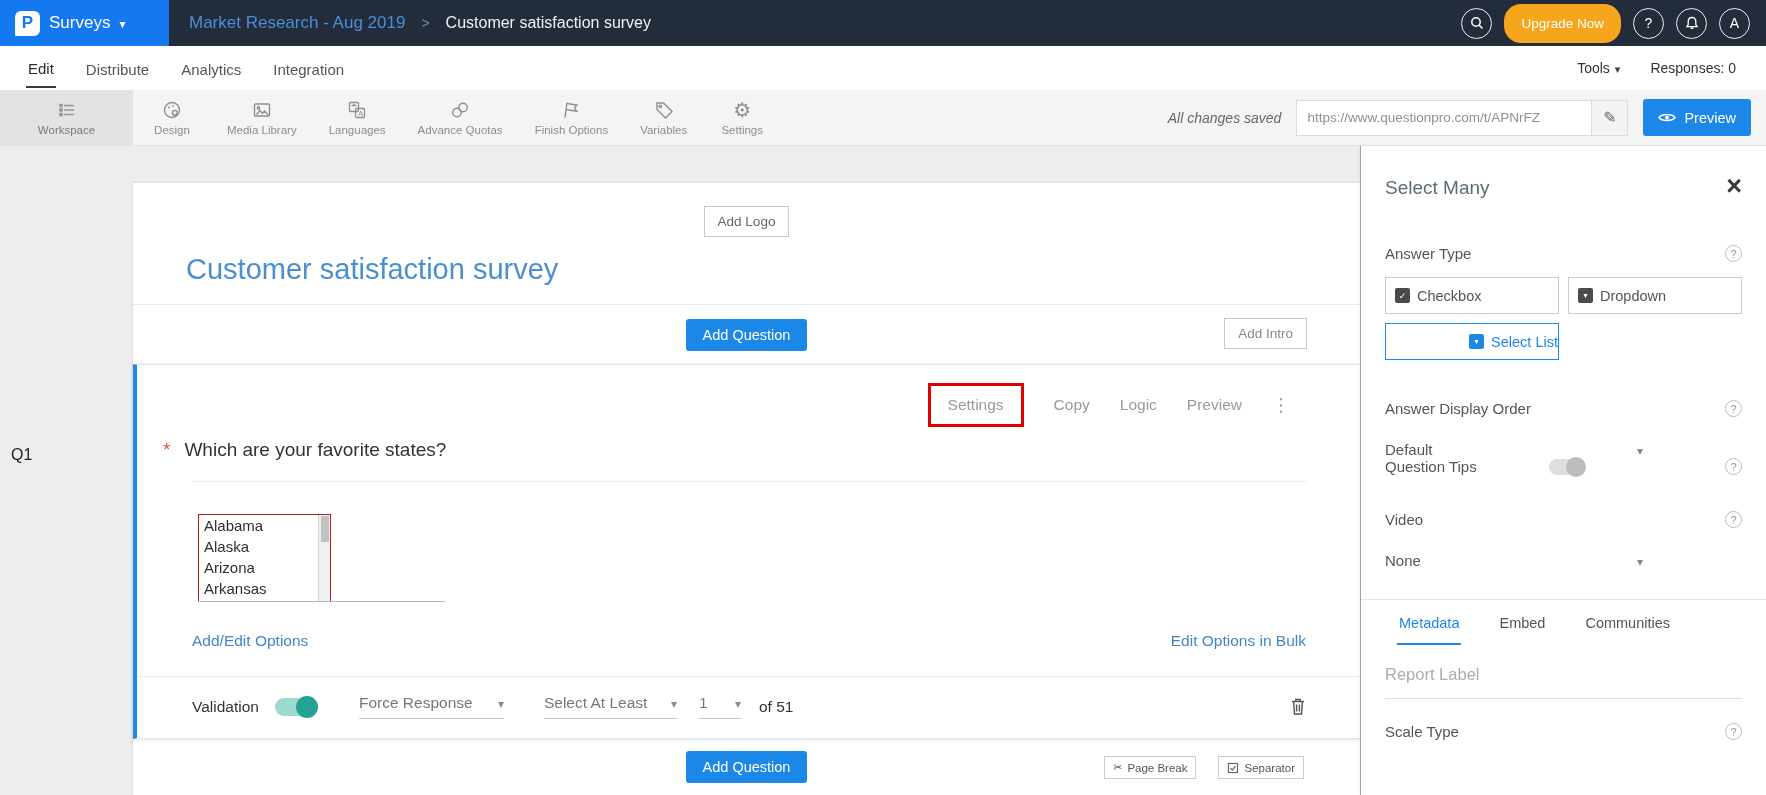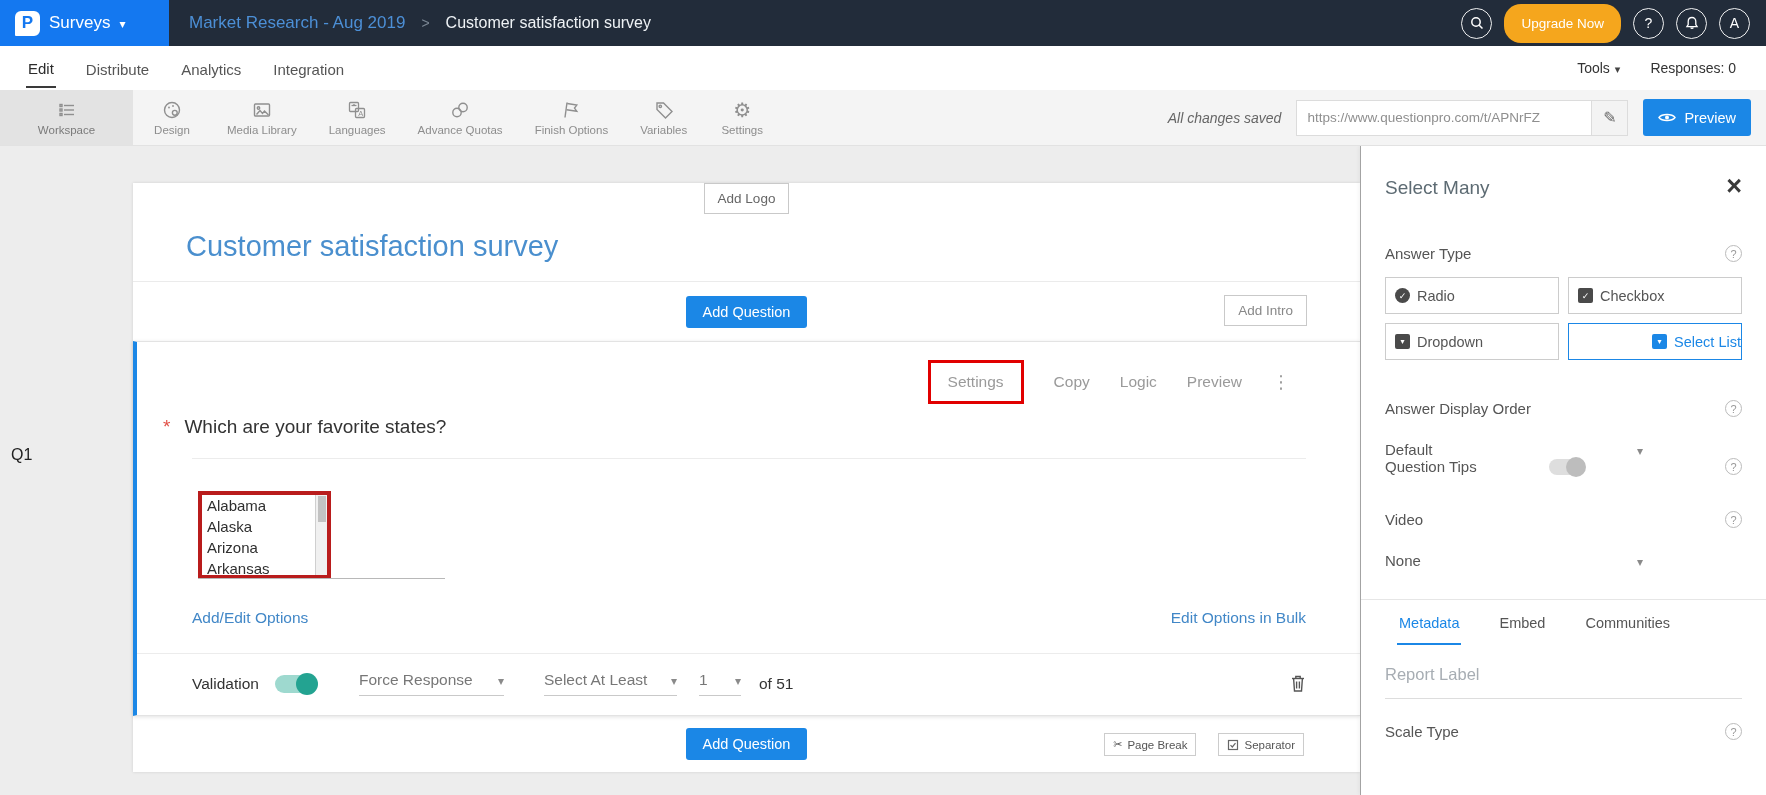--- a/index.html
+++ b/index.html
@@ -38,38 +38,38 @@
   .url-wrap { display:flex; width:332px; height:36px; border:1px solid #dcdcdc; background:#fff; }
   .url-input { flex:1; border:none; outline:none; padding:0 10px; font-size:13.5px; color:#8f8f8f; background:transparent; }
   .pencil-btn { width:36px; border-left:1px solid #dcdcdc; background:#f3f3f3; display:flex; align-items:center; justify-content:center; cursor:pointer; }
   .pencil-icon::before { content:"✎"; font-size:16px; color:#666; }
   .preview-btn { display:flex; align-items:center; gap:8px; background:#1b87e6; color:#fff; height:37px; padding:0 15px; border-radius:3px; border:none; font-size:14.5px; cursor:pointer; }
 
   
   .main { position:absolute; top:146px; left:0; width:1360px; height:649px; background:#ededed; overflow:hidden; }
   .q1-label { position:absolute; left:11px; top:300px; font-size:16px; color:#222; }
   .card { margin:37px 0 0 133px; width:1227px; background:#fff; box-shadow:0 0 3px rgba(0,0,0,.12); }
-  .sec-logo { padding-top:0; text-align:center; }
+  .sec-logo { padding-top:23px; text-align:center; }
   .btn-outline { display:inline-block; padding:7px 13px; border:1px solid #c9c9c9; color:#666; font-size:13.5px; background:#fff; cursor:pointer; }
   .survey-title { margin:16px 0 18px 53px; font-size:29px; color:#4a8fce; font-weight:normal; }
   .add-row { border-top:1px solid #ebebeb; position:relative; height:60px; display:flex; align-items:center; justify-content:center; }
   .btn-primary { background:#1b87e6; color:#fff; font-size:14.5px; padding:8px 17px; border-radius:3px; border:none; cursor:pointer; }
   .add-intro-btn { position:absolute; right:53px; top:13px; color:#888; }
 
   .question-card { border-left:4px solid #1b87e6; border-top:1px solid #e3e3e3; border-bottom:1px solid #e3e3e3; box-shadow:0 1px 4px rgba(0,0,0,.12); background:#fff; }
   .q-actions { display:flex; justify-content:flex-end; align-items:center; gap:30px; padding:18px 70px 0 0; color:#9a9a9a; font-size:15.5px; }
   .action { cursor:pointer; }
   .settings-highlight { border:3px solid #e10000; padding:10px 17px; }
   .dots-icon::before { content:"⋮"; font-size:18px; color:#9a9a9a; }
   .q-text-row { display:flex; align-items:baseline; margin:12px 0 0 26px; }
   .req { color:#e25147; font-size:19px; margin-right:14px; }
   .q-text { font-size:19px; color:#333; }
   .q-underline { border-bottom:1px solid #ececec; margin:20px 54px 0 55px; }
   .listbox-wrap { margin:32px 0 0 61px; width:247px; position:relative; }
-  .listbox { width:133px; height:88px; border:4px solid #b91c1c; background:#fff; position:relative; overflow:hidden; }
+  .listbox { width:133px; height:88px; border:1px solid #b91c1c; background:#fff; position:relative; overflow:hidden; }
   .lb-opt { font-size:15px; color:#2f2f2f; padding:0 5px; line-height:21px; cursor:default; }
   .lb-scroll { position:absolute; top:0; right:0; width:12px; bottom:0; background:#f0f0f0; border-left:1px solid #cfcfcf; }
   .lb-thumb { position:absolute; top:1px; left:1.5px; width:8px; height:26px; background:#c2c2c2; }
   .field-underline { position:absolute; left:0; top:87px; width:247px; border-bottom:1px solid #b8b8b8; }
   .options-row { display:flex; justify-content:space-between; margin:30px 54px 0 55px; font-size:15.5px; }
   .link-blue { color:#4187c7; cursor:pointer; }
   .v-divider { border-top:1px solid #ececec; margin-top:26px; }
   .validation-row { display:flex; align-items:center; padding:17px 54px 19px 55px; font-size:15.5px; color:#333; }
   .toggle { width:42px; height:18px; border-radius:10px; background:#9ed9cf; position:relative; margin-left:16px; cursor:pointer; flex:none; }
   .toggle .knob { position:absolute; width:22px; height:22px; border-radius:50%; background:#23a391; top:-2px; right:-1px; }
@@ -380,24 +380,20 @@
     <span class="close-icon"></span>
   </div>
 
   <div class="sb-row row-answer-type">
     <span class="sb-label">Answer Type</span>
     <span class="help"></span>
   </div>
 
   <div class="at-grid">
     <button class="at-btn">
-      <span class="mini round mini-check"></span>
-      <span>Radio</span>
-    </button>
-    <button class="at-btn">
       <span class="mini mini-check"></span>
       <span>Checkbox</span>
     </button>
     <button class="at-btn">
       <span class="mini mini-caret"></span>
       <span>Dropdown</span>
     </button>
     <button class="at-btn active">
       <span class="mini blue mini-caret"></span>
       <span>Select List</span>

